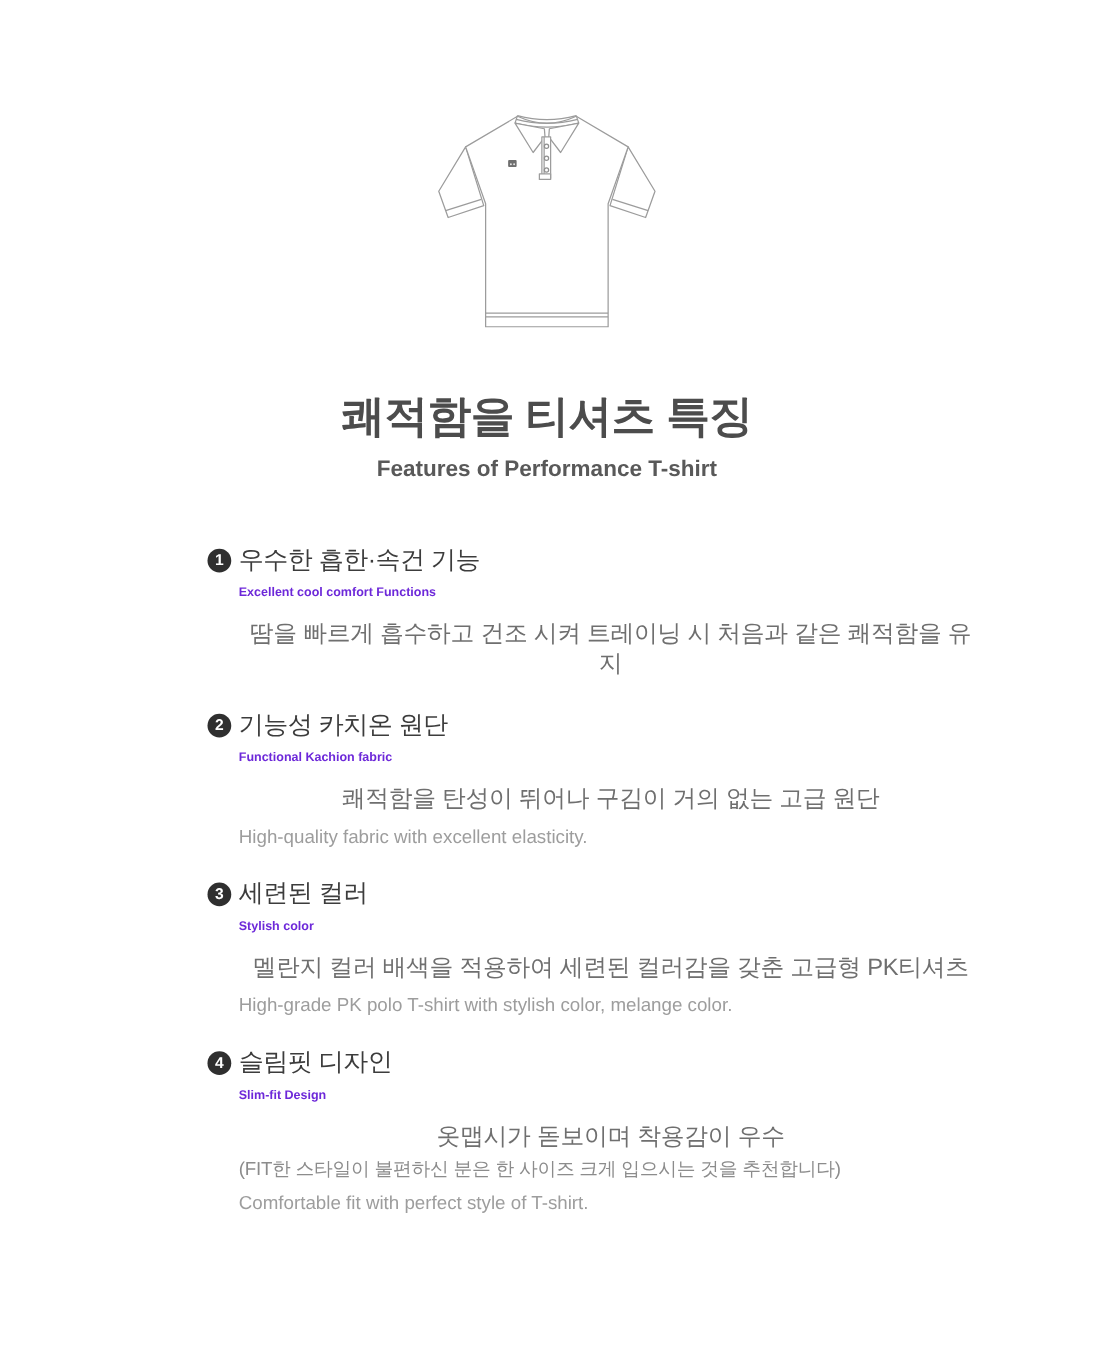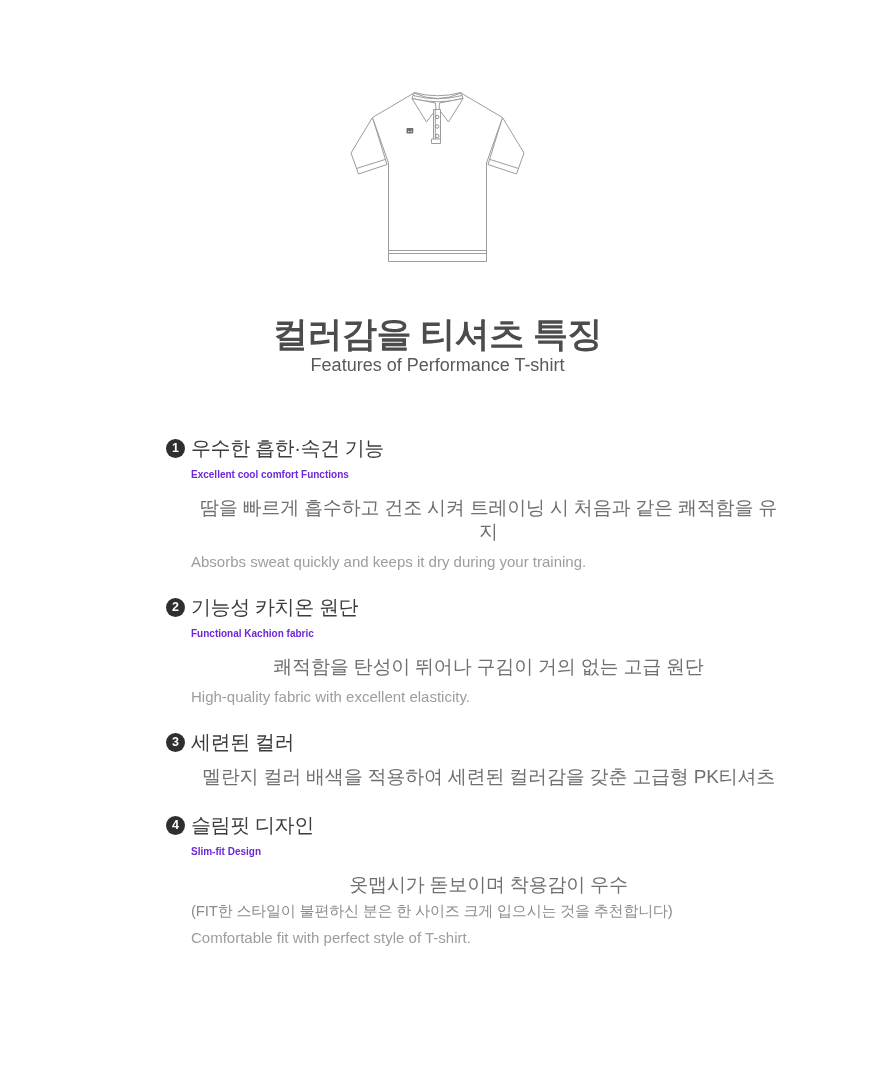--- a/index.html
+++ b/index.html
@@ -21,22 +21,22 @@
   
   .titles {
     position:absolute; top:314px; left:0; right:0;
     text-align:center;
   }
   .title-ko {
     font-size:35px; line-height:40px; font-weight:700;
     color:#4c4c4c; letter-spacing:-0.5px;
   }
   .title-en {
-    margin-top:0;
-    font-size:18px; line-height:22px; font-weight:400;
+    margin-top:10px;
+    font-size:18px; line-height:22px; font-weight:700;
     color:#595959;
   }
 
   
   .features {
     position:absolute; left:166px; top:438px; width:620px;
   }
   .feature { margin-bottom:26px; }
   .feature-head { display:flex; align-items:flex-start; gap:6px; }
   .badge {
@@ -105,52 +105,53 @@
     <circle cx="89.2" cy="36.5" r="1.7" stroke="#8f8f8f"></circle>
     <circle cx="89.2" cy="46" r="1.7" stroke="#8f8f8f"></circle>
 
     <rect x="58.5" y="38" width="6.8" height="5.6" rx="0.8" fill="#6f6f6f" stroke="none"></rect>
     <circle cx="60.7" cy="41.4" r="0.75" fill="#e9e9e9" stroke="none"></circle>
     <circle cx="63.3" cy="41.4" r="0.75" fill="#e9e9e9" stroke="none"></circle>
   </svg>
 </div>
 
 <div class="titles">
-  <div class="title-ko">컬러감을 티셔츠 특징</div>
+  <div class="title-ko">쾌적함을 티셔츠 특징</div>
   <div class="title-en">Features of Performance T-shirt</div>
 </div>
 
 <div class="features">
 
   <div class="feature">
     <div class="feature-head">
       <span class="badge">1</span>
       <span class="h-ko">우수한 흡한·속건 기능</span>
     </div>
     <div class="h-en">Excellent cool comfort Functions</div>
     <div class="d-ko">땀을 빠르게 흡수하고 건조 시켜 트레이닝 시 처음과 같은 쾌적함을 유지</div>
-    <div class="d-en">Absorbs sweat quickly and keeps it dry during your training.</div>
   </div>
 
   <div class="feature">
     <div class="feature-head">
       <span class="badge">2</span>
       <span class="h-ko">기능성 카치온 원단</span>
     </div>
     <div class="h-en">Functional Kachion fabric</div>
     <div class="d-ko">쾌적함을 탄성이 뛰어나 구김이 거의 없는 고급 원단</div>
     <div class="d-en">High-quality fabric with excellent elasticity.</div>
   </div>
 
   <div class="feature">
     <div class="feature-head">
       <span class="badge">3</span>
       <span class="h-ko">세련된 컬러</span>
     </div>
+    <div class="h-en">Stylish color</div>
     <div class="d-ko">멜란지 컬러 배색을 적용하여 세련된 컬러감을 갖춘 고급형 PK티셔츠</div>
+    <div class="d-en">High-grade PK polo T-shirt with stylish color, melange color.</div>
   </div>
 
   <div class="feature">
     <div class="feature-head">
       <span class="badge">4</span>
       <span class="h-ko">슬림핏 디자인</span>
     </div>
     <div class="h-en">Slim-fit Design</div>
     <div class="d-ko">옷맵시가 돋보이며 착용감이 우수</div>
     <div class="n-ko">(FIT한 스타일이 불편하신 분은 한 사이즈 크게 입으시는 것을 추천합니다)</div>

